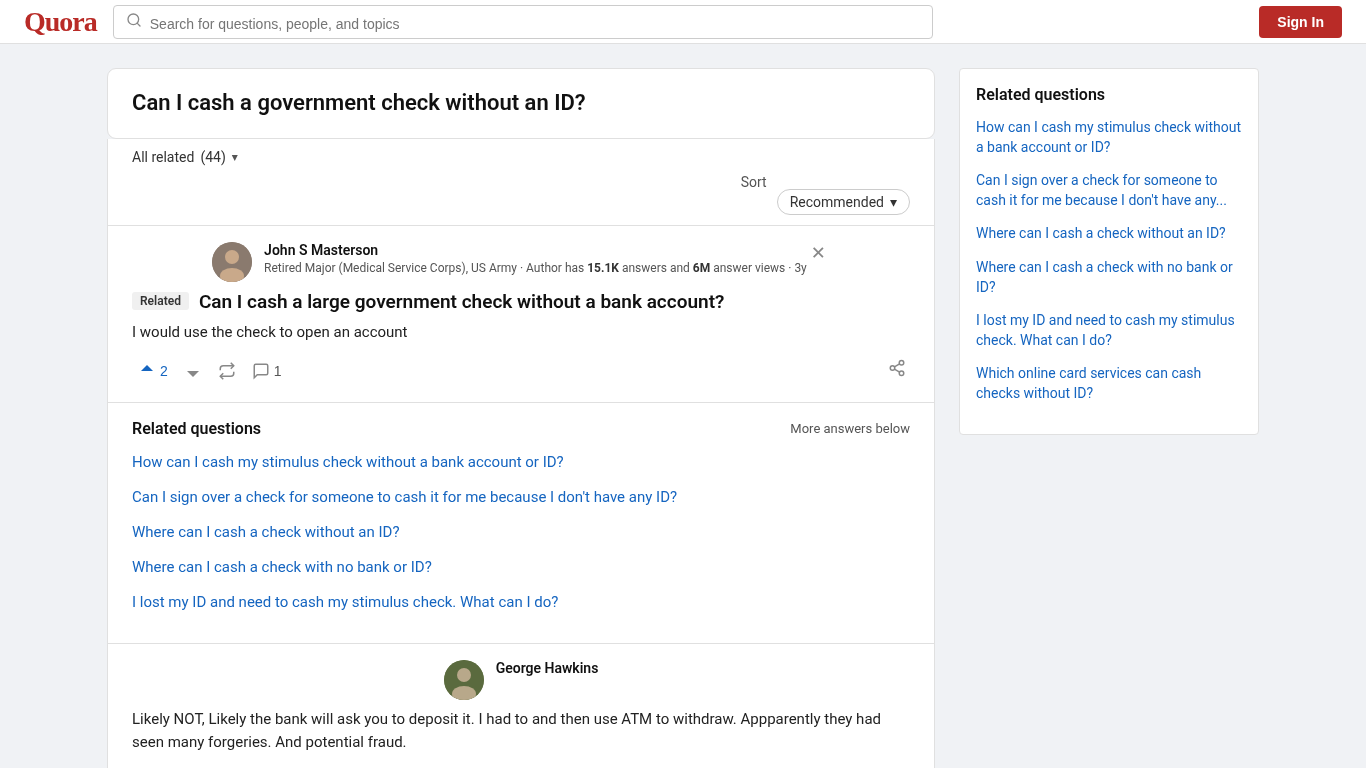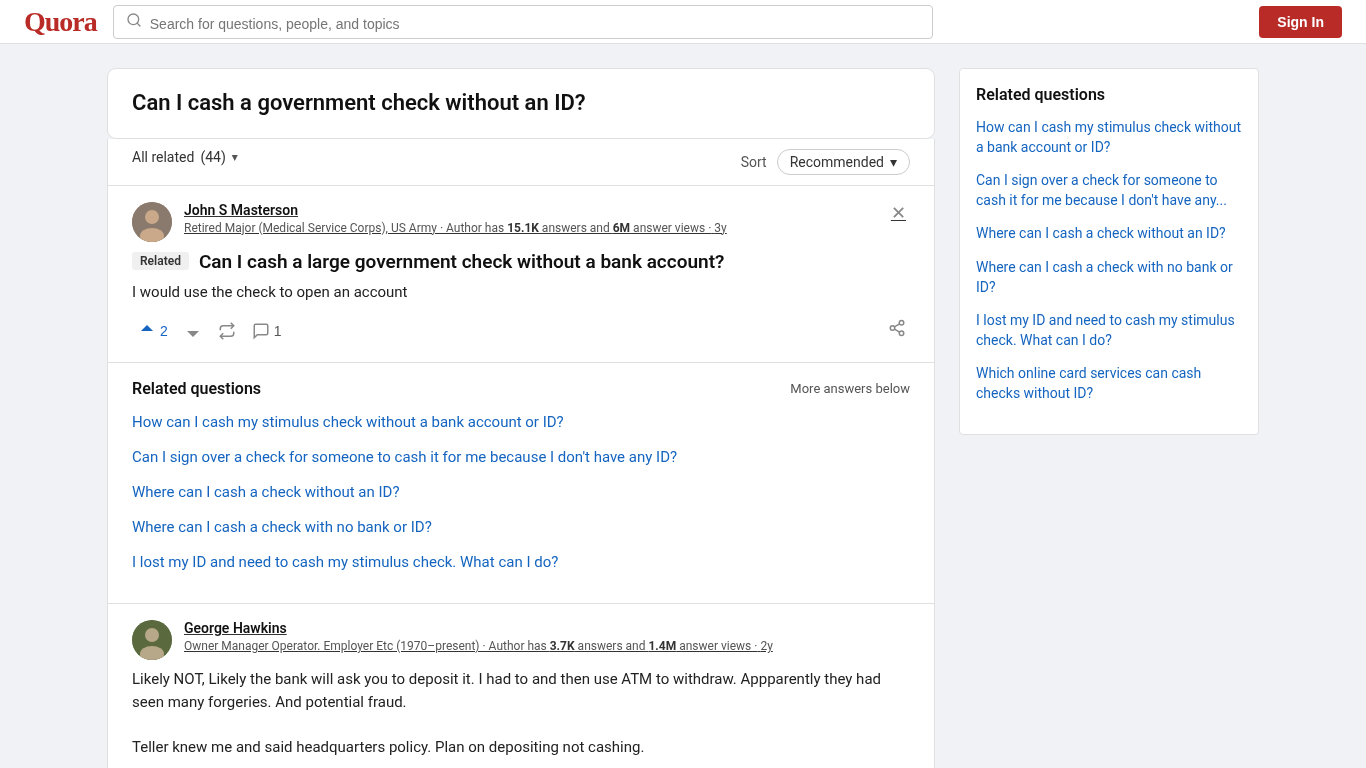--- a/index.html
+++ b/index.html
@@ -125,35 +125,35 @@
     .sort-dropdown {
       border: 1px solid #ccc;
       border-radius: 20px;
       padding: 4px 12px;
       font-size: 14px;
       display: flex;
       align-items: center;
       gap: 6px;
       cursor: pointer;
       background: #fff;
+      margin-top: 40px;
     }
 
     
     .answer-card {
       background: #fff;
       border: 1px solid #e0e0e0;
       border-top: none;
       padding: 16px 24px;
     }
     .answer-header {
       display: flex;
       align-items: flex-start;
-      justify-content: space-between;
+      justify-content: center;
       margin-bottom: 8px;
-      text-decoration: underline;
     }
     .author-info {
       display: flex;
       gap: 12px;
       align-items: flex-start;
     }
     .avatar {
       width: 40px;
       height: 40px;
       border-radius: 50%;
@@ -447,24 +447,20 @@
         <div class="author-info">
           <div class="avatar avatar-george">
             <svg width="40" height="40" viewBox="0 0 40 40">
               <circle cx="20" cy="20" r="20" fill="#5a6a3e"></circle>
               <circle cx="20" cy="15" r="7" fill="#b8a88a"></circle>
               <ellipse cx="20" cy="34" rx="12" ry="8" fill="#b8a88a"></ellipse>
             </svg>
           </div>
           <div>
             <div class="author-name">George Hawkins</div>
-            <div class="author-bio">
-              <span>Owner Manager Operator. Employer Etc (1970–present) · Author has </span><strong>3.7K</strong><span> answers and </span><strong>1.4M</strong><span> answer views ·</span>
-              <span> <span>2y</span></span>
-            </div>
           </div>
         </div>
       </div>
       <p class="answer-text">Likely NOT, Likely the bank will ask you to deposit it. I had to and then use ATM to withdraw. Appparently they had seen many forgeries. And potential fraud.<br><br>Teller knew me and said headquarters policy. Plan on depositing not cashing.</p>
     </div>
 
   </div>
 
   <aside class="right-col">
     <div class="sidebar-card">

